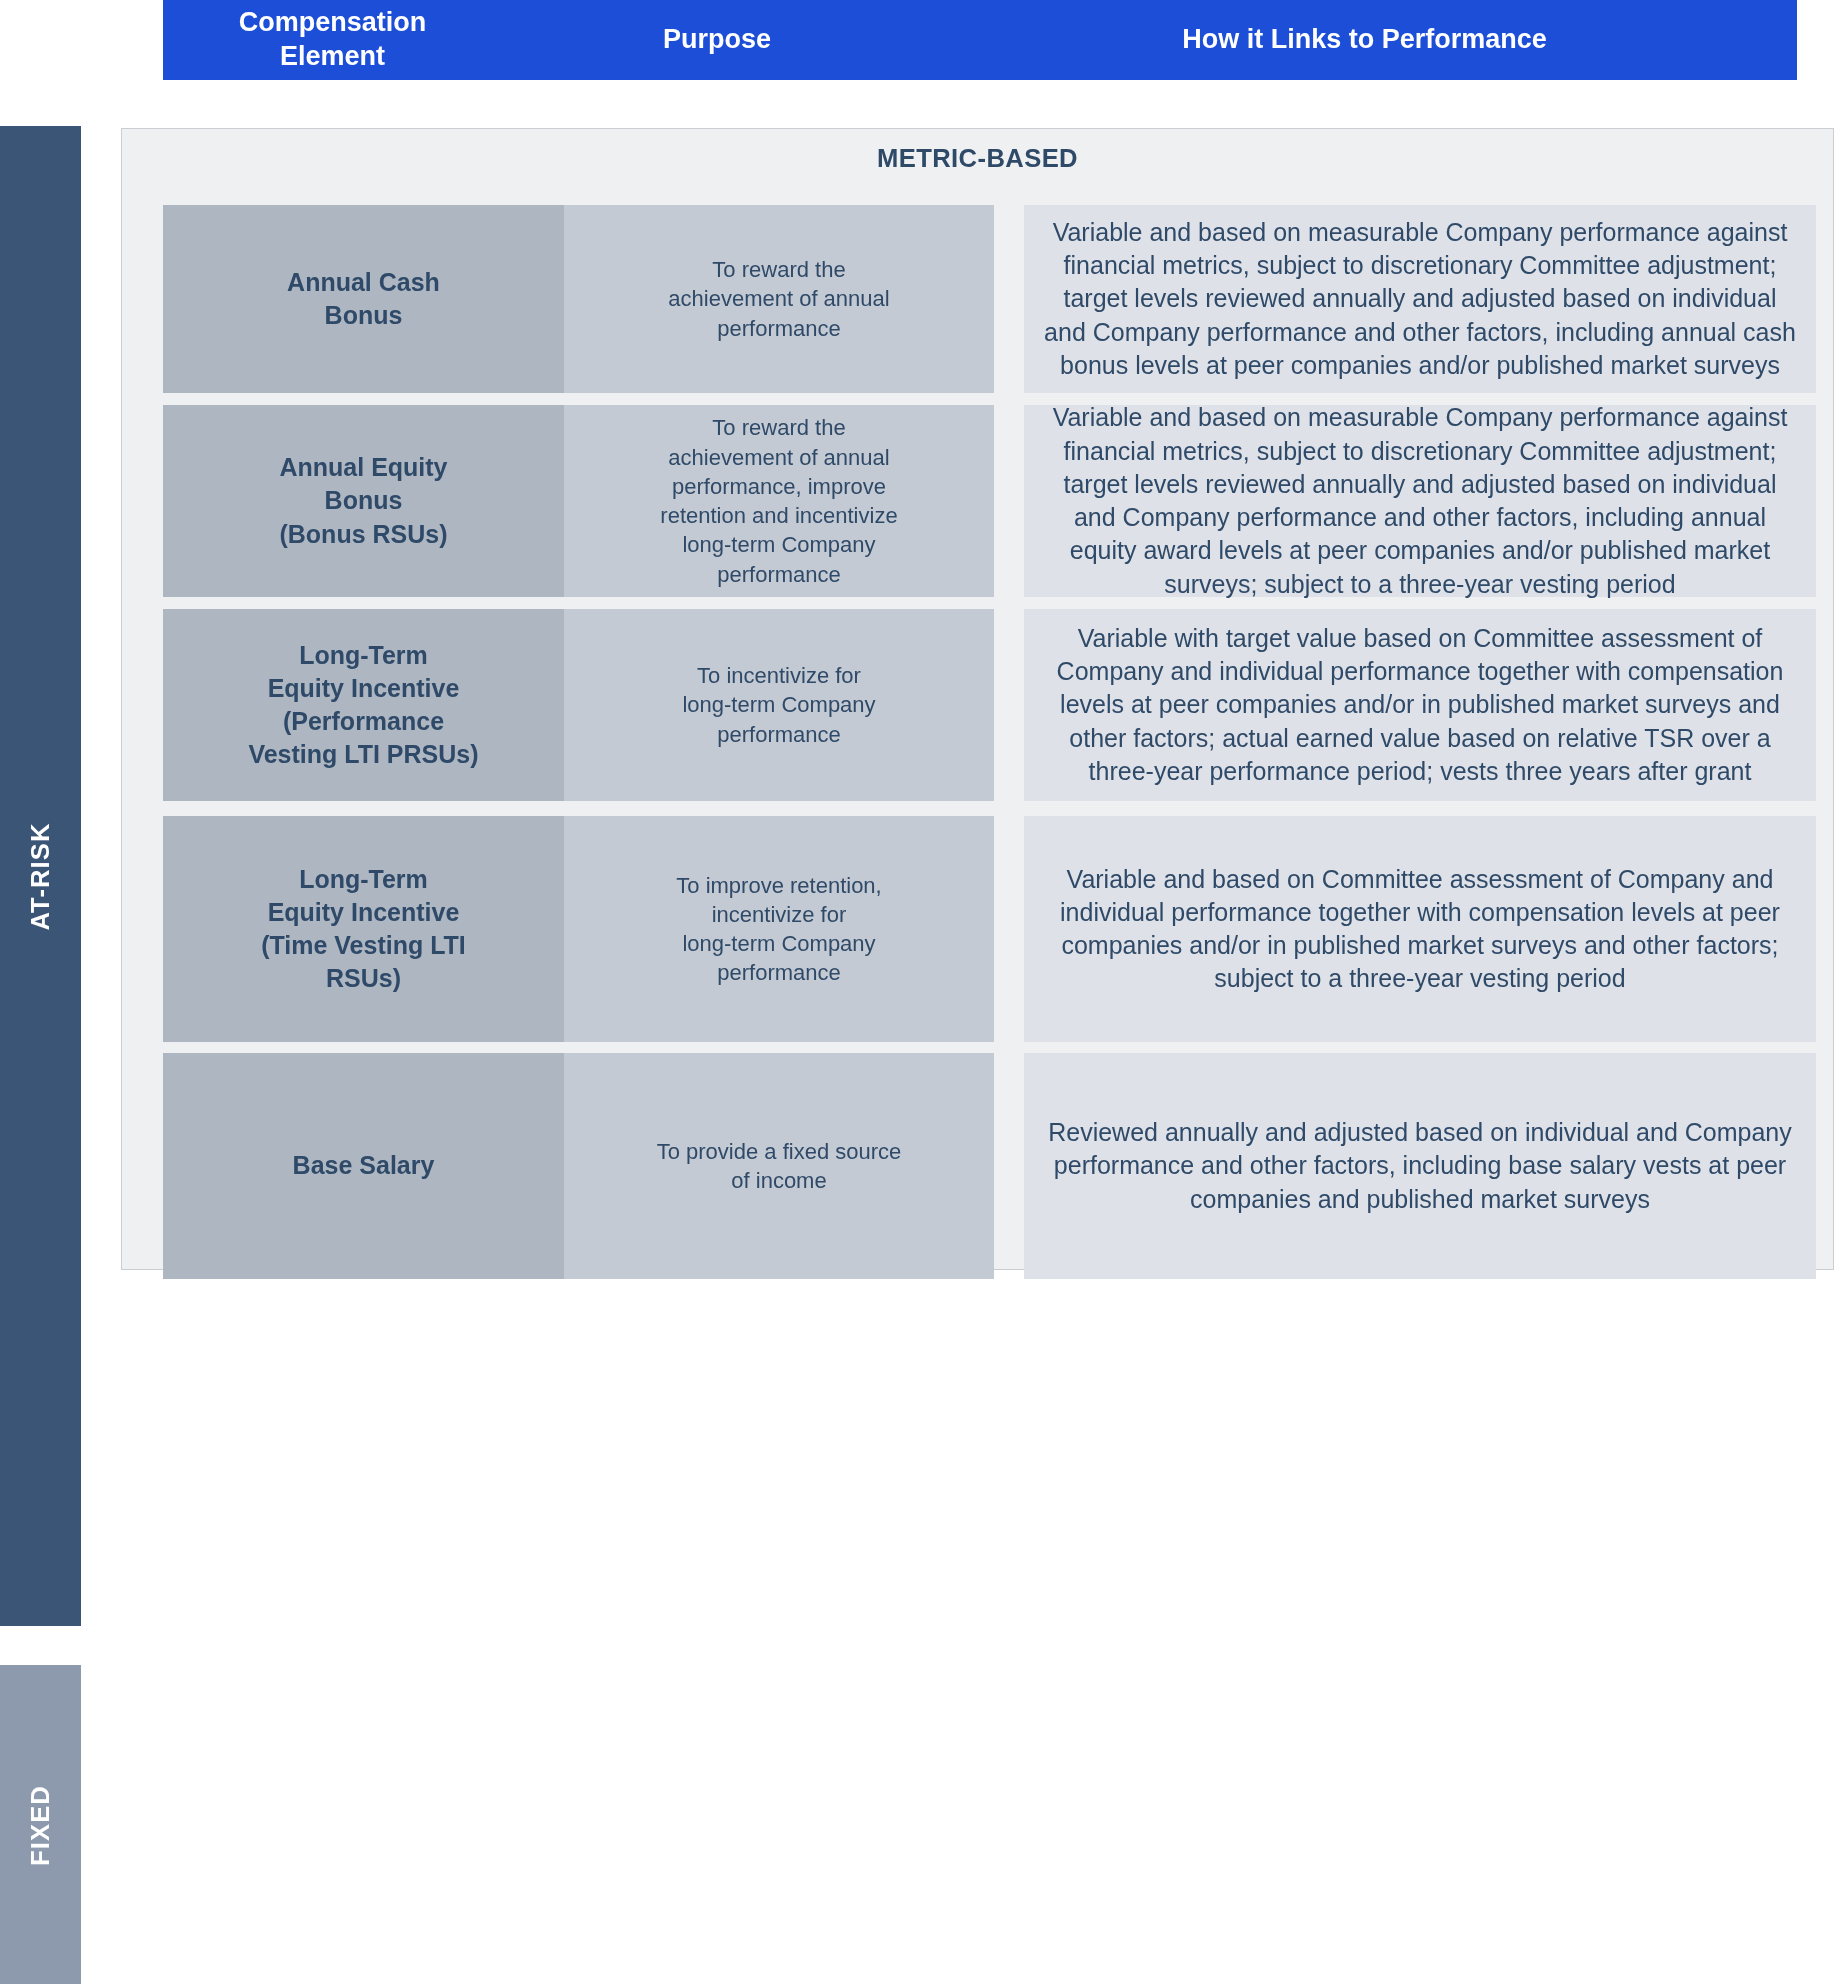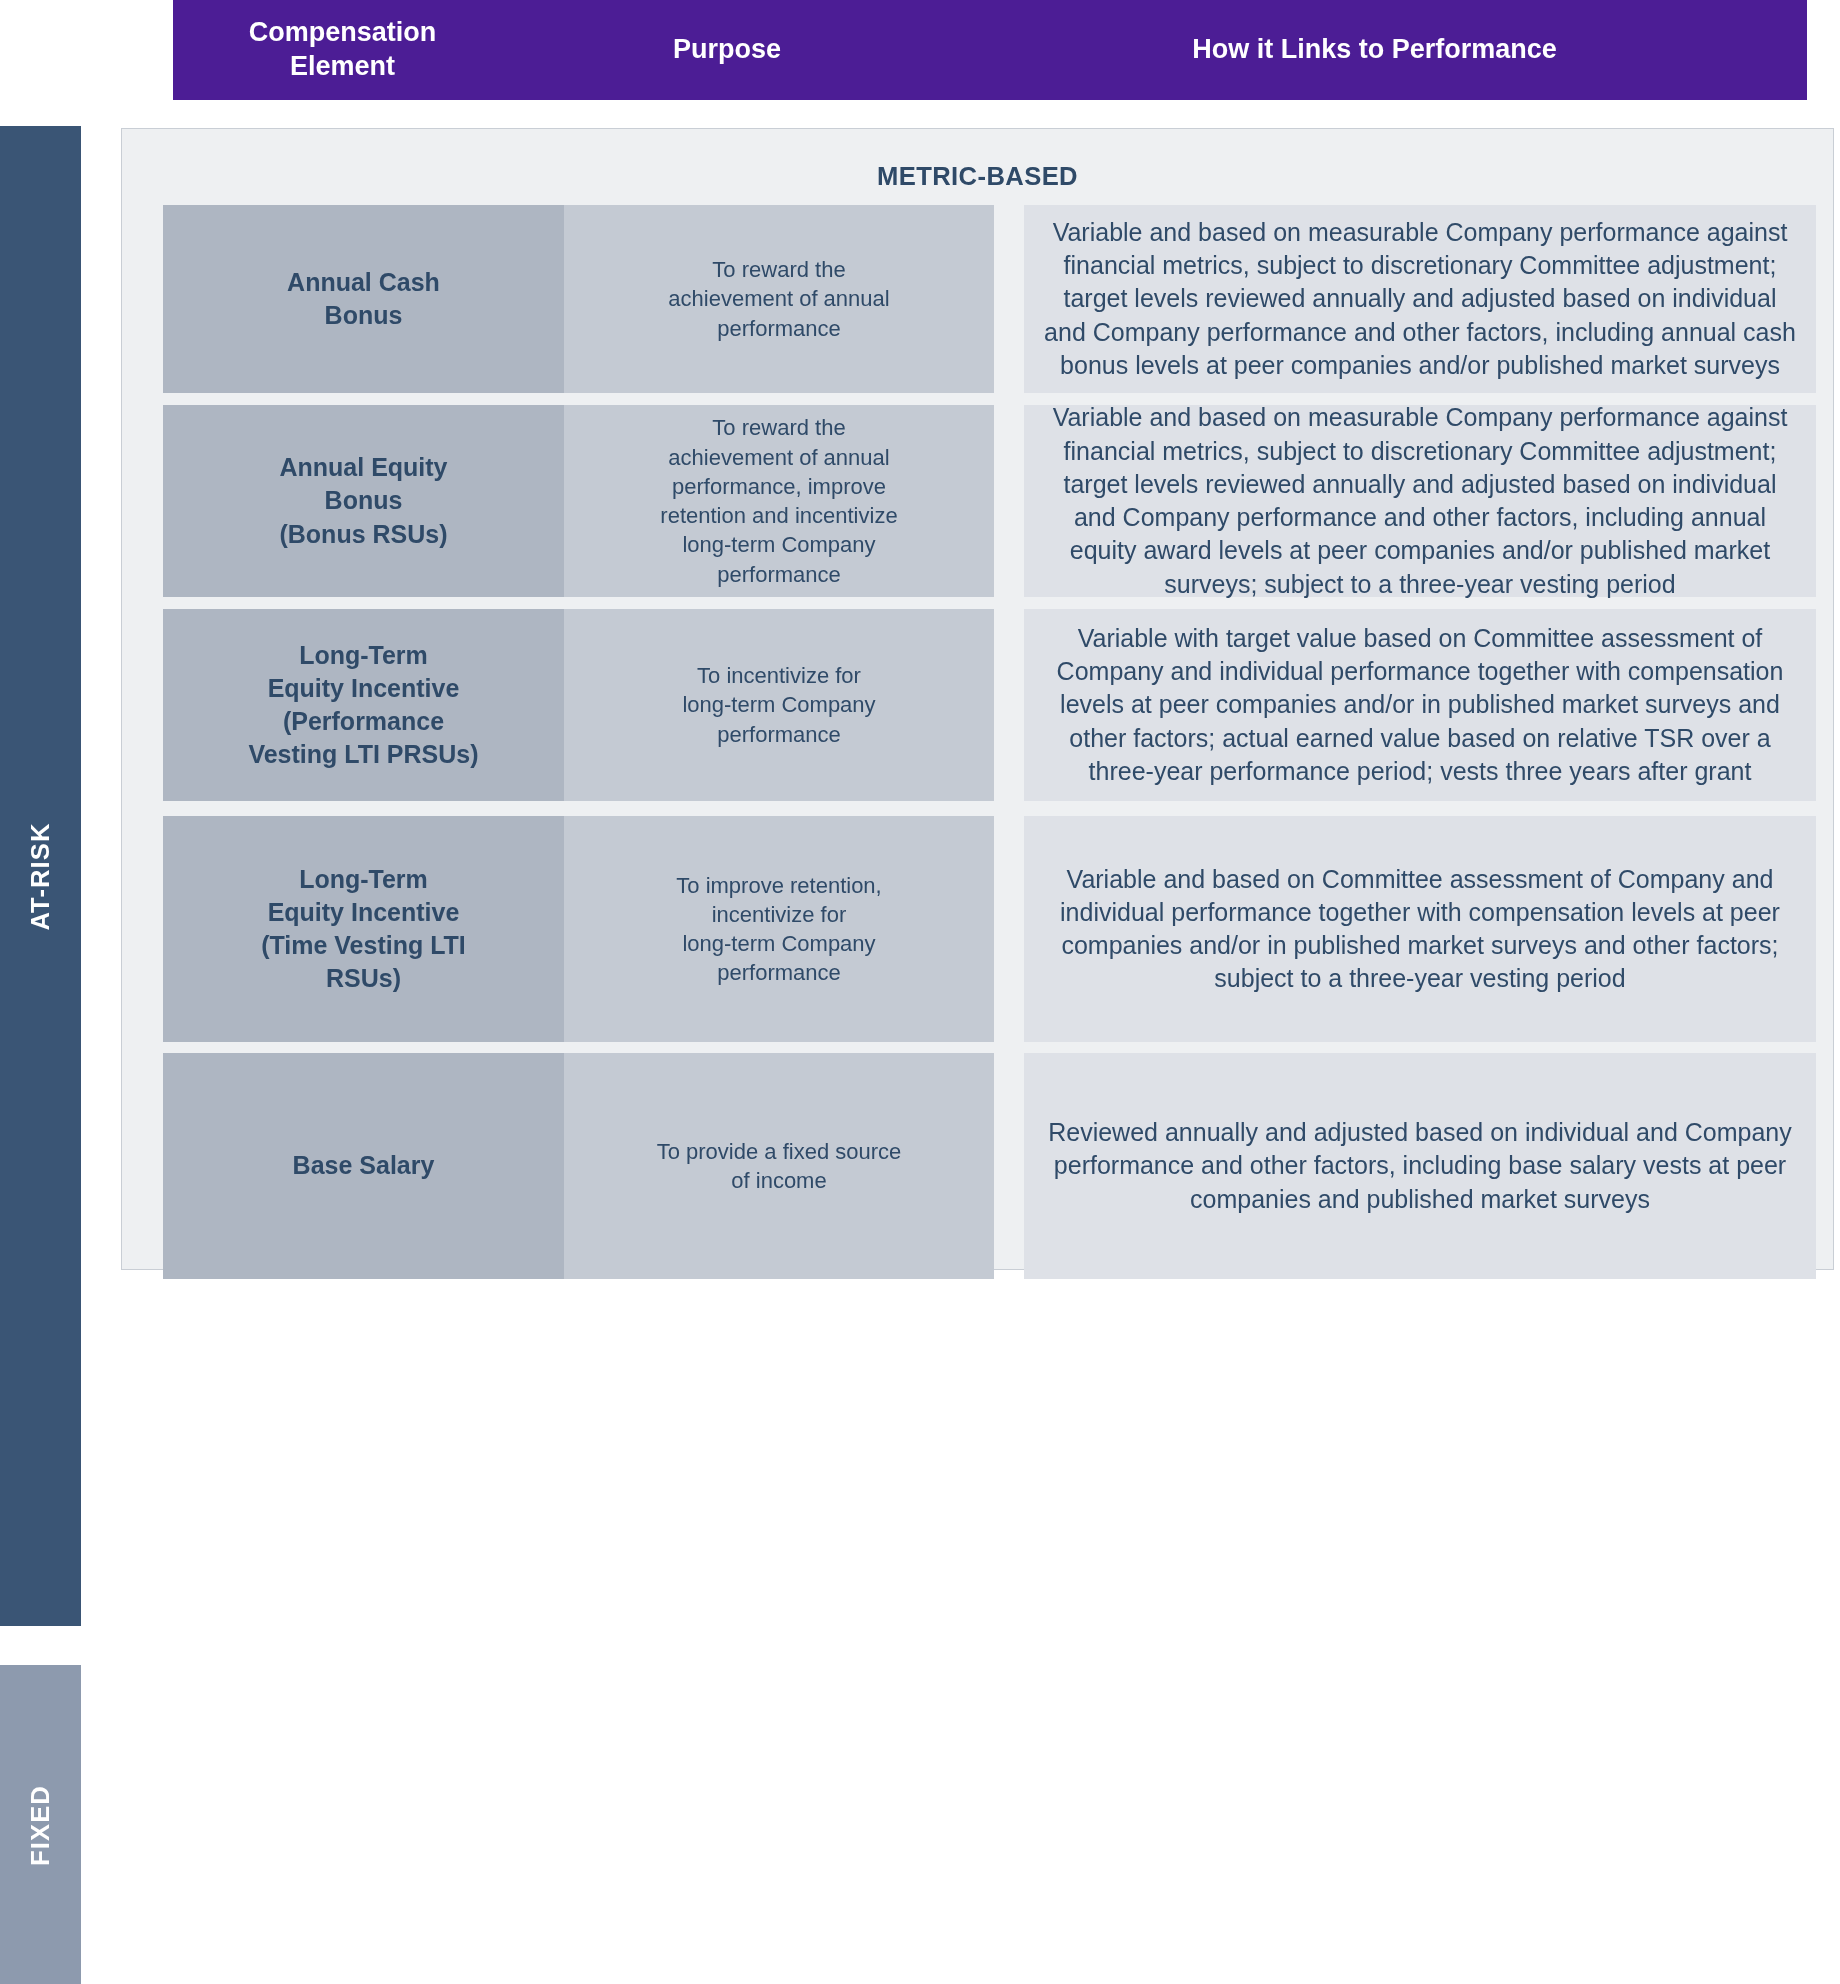--- a/index.html
+++ b/index.html
@@ -11,25 +11,25 @@
     width: 1840px;
     height: 1985px;
     position: relative;
     font-family: "Liberation Sans", sans-serif;
     overflow: hidden;
   }
 
   
   .header-bar {
     position: absolute;
-    left: 173px;
+    left: 163px;
     top: 0px;
     width: 1634px;
-    height: 100px;
-    background: #4c1d95;
+    height: 80px;
+    background: #1d4ed8;
     display: flex;
     align-items: center;
   }
   .header-cell {
     color: #ffffff;
     font-weight: bold;
     font-size: 27px;
     line-height: 1.25;
     text-align: center;
     padding: 0 6px;
@@ -74,21 +74,21 @@
     top: 128px;
     width: 1713px;
     height: 1142px;
     background: #eef0f2;
     border: 1.5px solid #c9ced5;
     box-sizing: border-box;
   }
   .group-title {
     position: absolute;
     left: 0;
-    top: 33px;
+    top: 15px;
     width: 100%;
     text-align: center;
     color: #2f4a68;
     font-weight: bold;
     font-size: 25.6px;
     letter-spacing: 0.4px;
   }
 
   
   .row {

